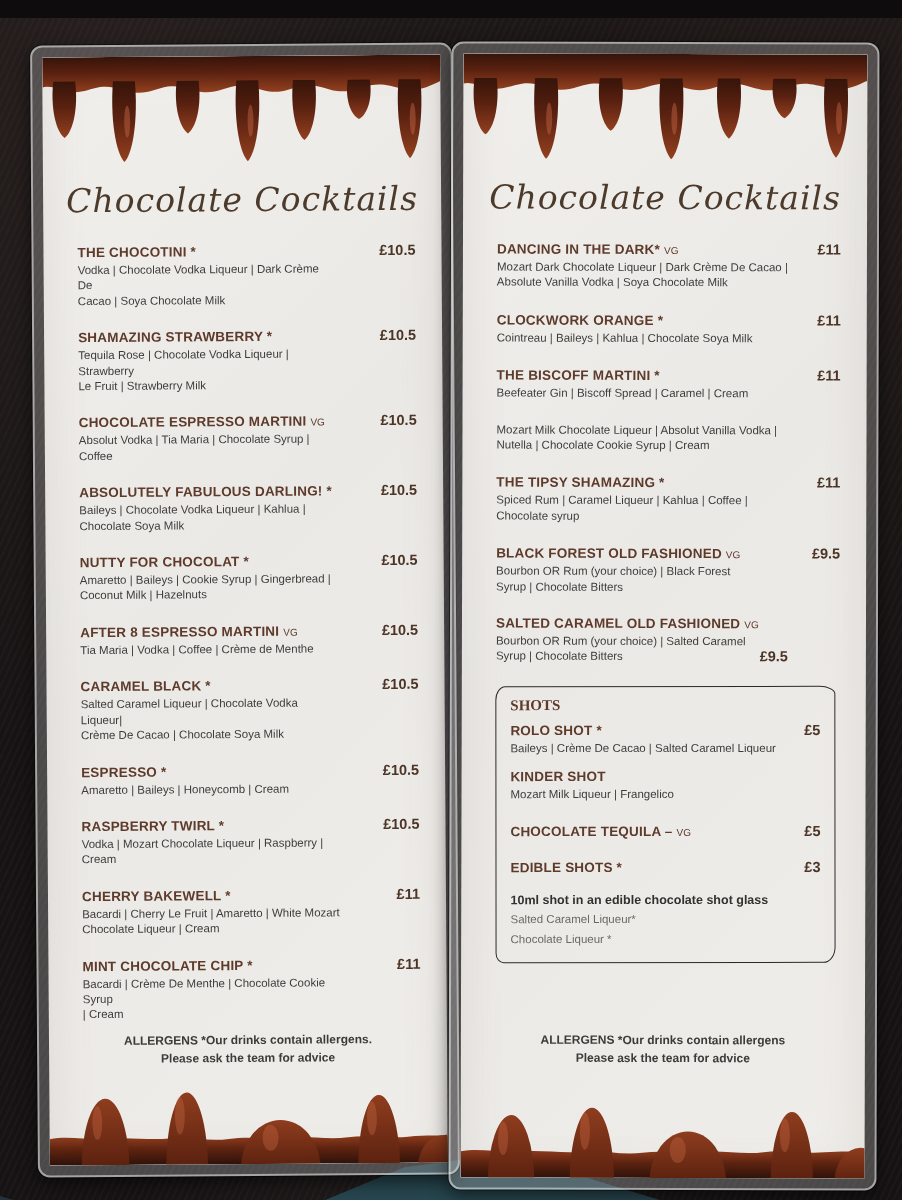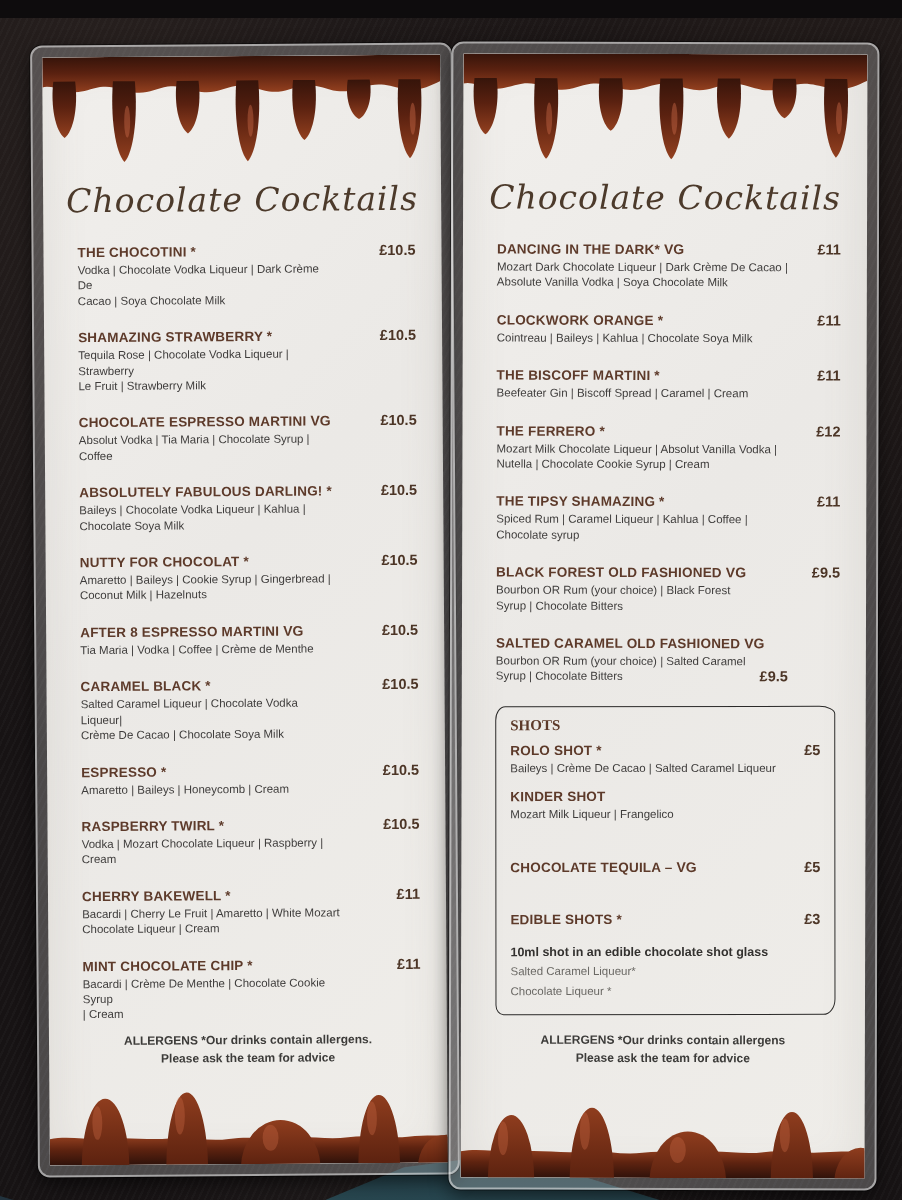--- a/index.html
+++ b/index.html
@@ -27,32 +27,32 @@
   .drip-top{position:absolute;top:0;left:0;width:100%;height:108px;display:block;}
   .drip-bottom{position:absolute;bottom:0;left:0;width:100%;height:84px;display:block;}
   .script-title{position:relative;margin-top:124px;text-align:center;
     font-family:"DejaVu Serif",serif;font-style:italic;font-size:33px;color:#4c3a2b;
     letter-spacing:1px;}
   .content{position:relative;padding:24px 26px 0 34px;}
   .item{margin-bottom:20px;}
   .page-right .item{margin-bottom:21px;}
   .item-head{display:flex;align-items:baseline;}
   .item-name{font-weight:bold;font-size:13.5px;color:#5d3a2a;letter-spacing:.2px;}
-  .item-vg{font-weight:bold;font-size:14px;color:#5d3a2a;margin-left:4px;}
+  .item-vg{font-weight:normal;font-size:10px;color:#5d3a2a;margin-left:4px;}
   .item-price{margin-left:auto;font-weight:bold;font-size:14.5px;color:#4c3526;padding-left:8px;flex:none;}
   .item-desc{margin-top:3px;font-size:11.5px;color:#3f3d3c;line-height:1.34;
     white-space:pre-line;width:258px;}
   .page-right .item-desc{width:292px;}
   .desc-wrap{position:relative;}
   .desc-wrap .item-price{position:absolute;right:0;bottom:-2px;margin-left:0;}
   .shots-box{margin:6px 4px 0 0;border:1.6px solid #2b2a29;padding:10px 14px 14px 14px;
     border-radius:10px 16px 12px 8px / 14px 8px 16px 10px;transform:rotate(-.2deg);}
   .shots-title{font-weight:bold;font-size:15px;color:#5d3a2a;margin-bottom:8px;font-family:Liberation Serif, serif;}
   .shots-box .item{margin-bottom:13px;}
-  .shots-box .sp{margin-top:36px;}
+  .shots-box .sp{margin-top:20px;}
   .shots-note-bold{margin-top:18px;font-weight:bold;font-size:12.5px;color:#33312f;}
   .shots-note-line{margin-top:4px;font-size:11.5px;color:#6b6965;line-height:1.45;}
   .footer{position:absolute;left:0;right:0;bottom:96px;text-align:center;
     font-weight:bold;font-size:12px;color:#3c3b39;line-height:1.55;}
   .page-right .footer{bottom:110px;}
 </style>
 </head>
 <body>
 
 
@@ -251,25 +251,20 @@
         </div>
         <div class="item">
           <div class="item-head">
               <span class="item-name">THE BISCOFF MARTINI *</span>
               <span class="item-vg"></span>
               <span class="item-price">£11</span>
             </div>
           <div class="item-desc">Beefeater Gin | Biscoff Spread | Caramel | Cream</div>
         </div>
         <div class="item">
-          <div class="item-head">
-              <span class="item-name">THE FERRERO *</span>
-              <span class="item-vg"></span>
-              <span class="item-price">£12</span>
-            </div>
           <div class="item-desc">Mozart Milk Chocolate Liqueur | Absolut Vanilla Vodka |
 Nutella | Chocolate Cookie Syrup | Cream</div>
         </div>
         <div class="item">
           <div class="item-head">
               <span class="item-name">THE TIPSY SHAMAZING *</span>
               <span class="item-vg"></span>
               <span class="item-price">£11</span>
             </div>
           <div class="item-desc">Spiced Rum | Caramel Liqueur | Kahlua | Coffee |

